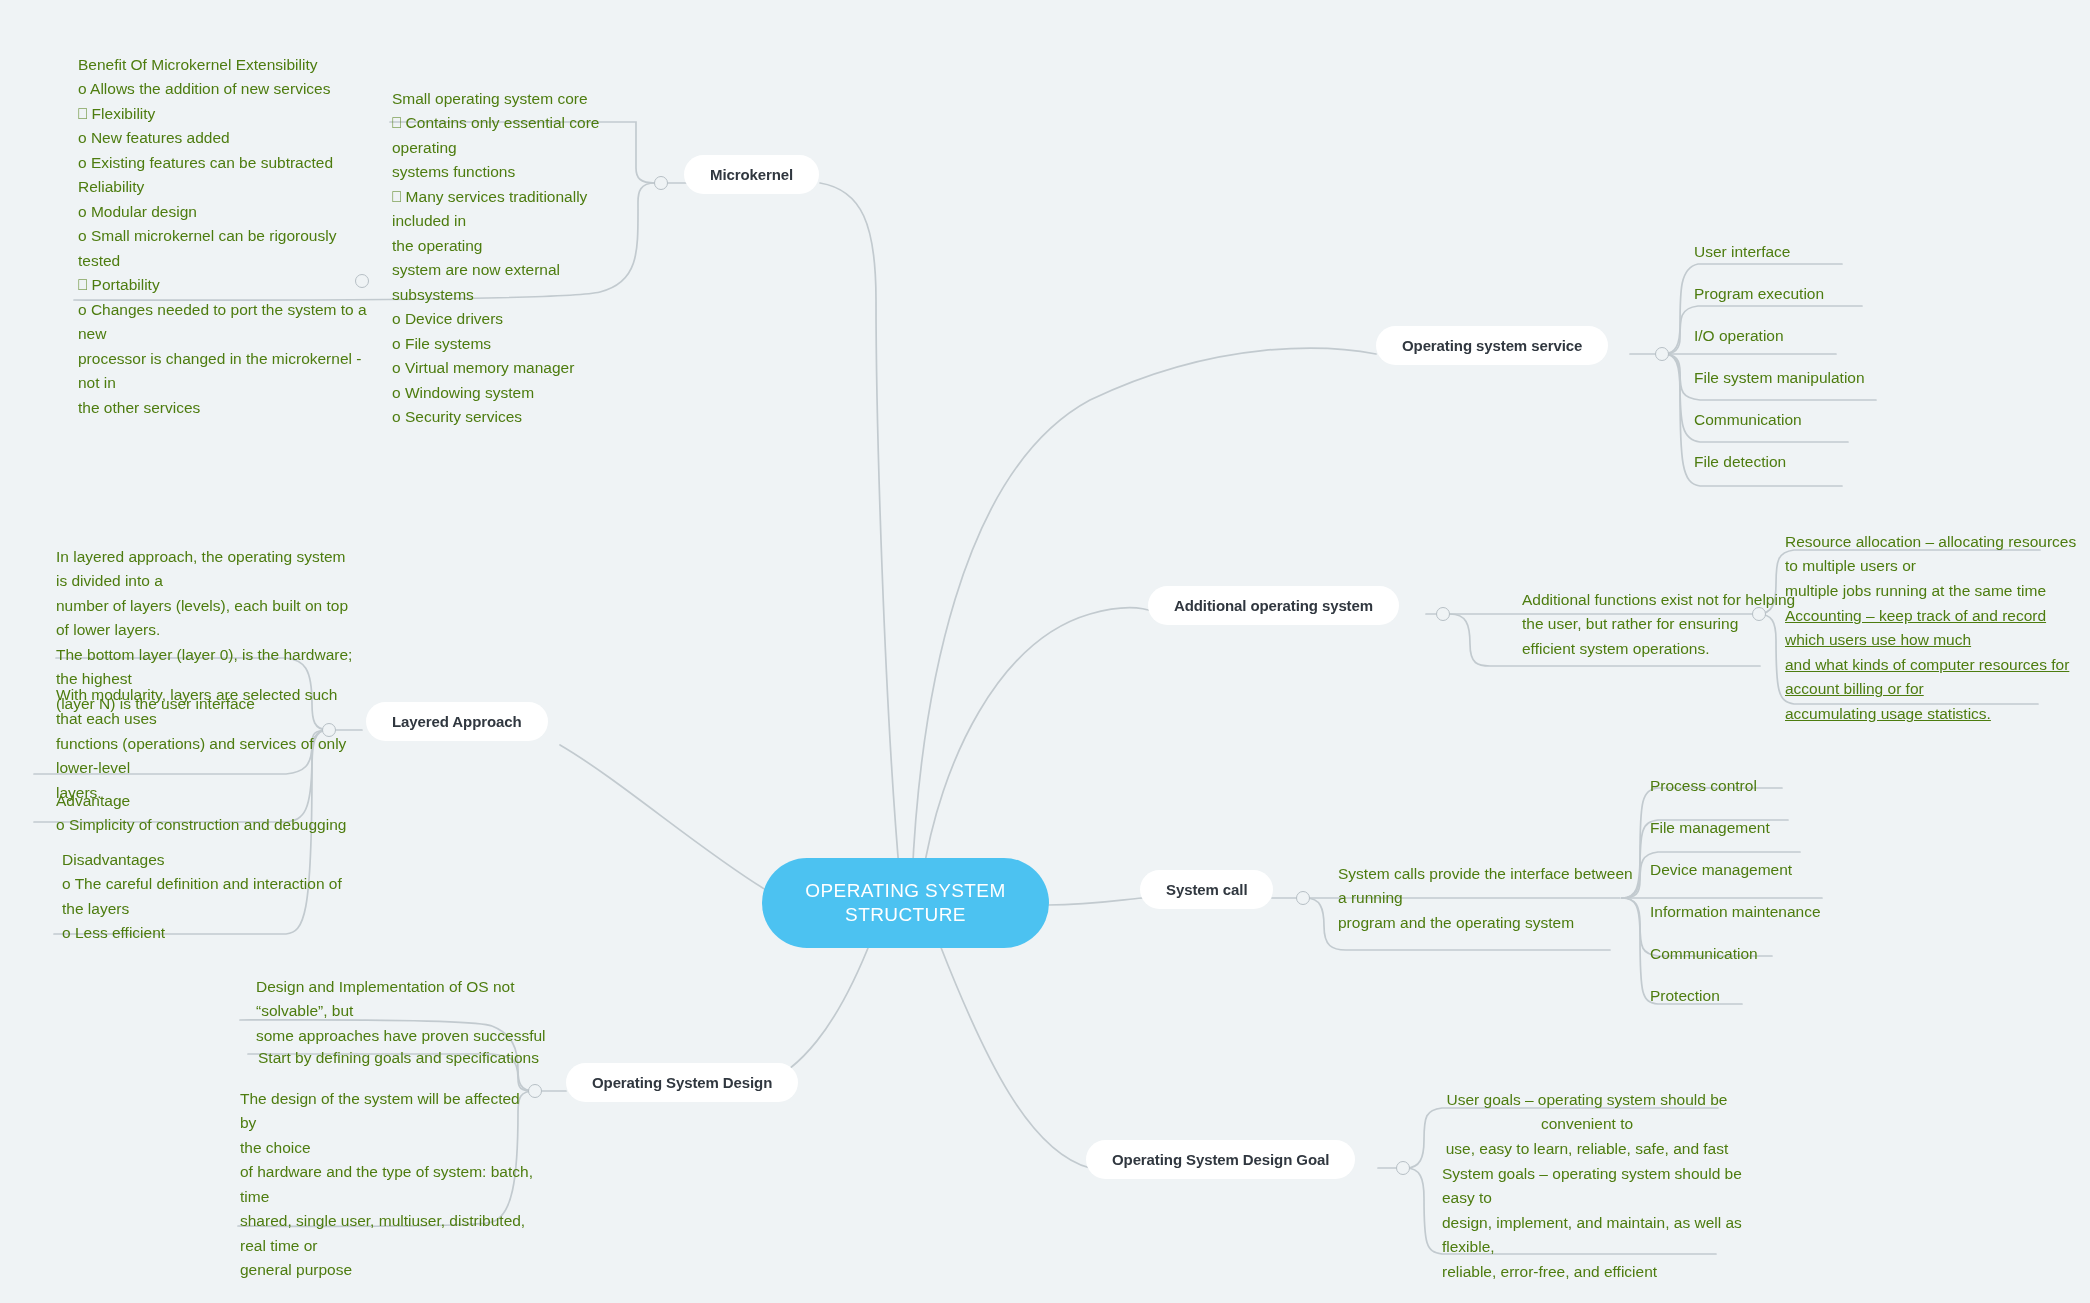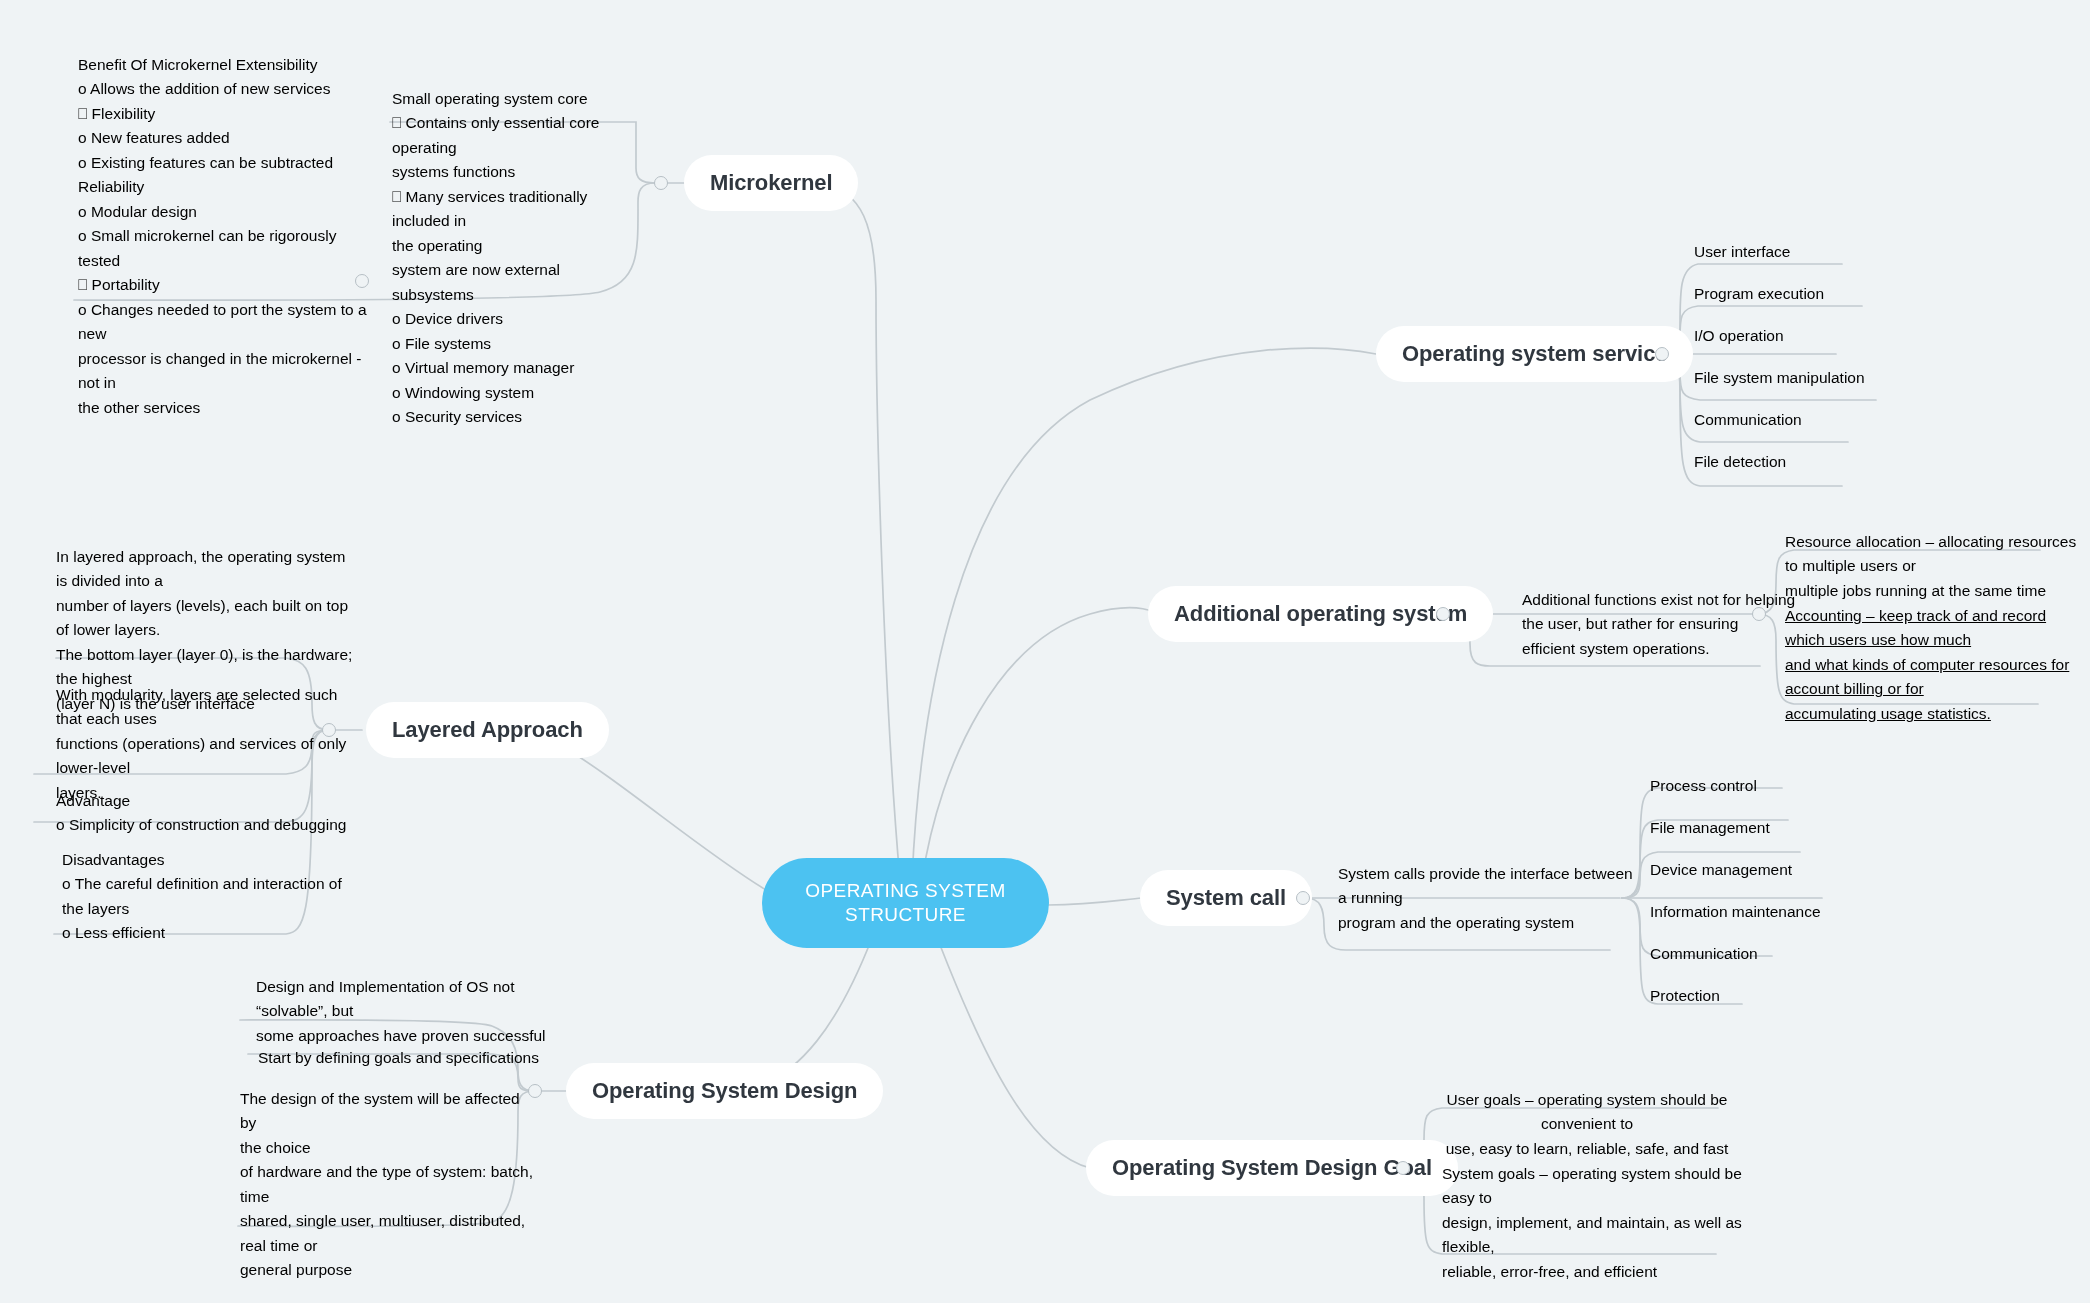--- a/index.html
+++ b/index.html
@@ -41,27 +41,27 @@
     font-weight: normal;
     letter-spacing: 0.4px;
     text-align: center;
     line-height: 1.28;
     font-size: 19px;
     border-radius: 46px;
     white-space: normal;
     padding: 0 18px;
   }
   .node.branch {
-    font-size: 22px;
+    font-size: 15px;
     padding: 0 26px;
-    height: 56px;
+    height: 39px;
   }
   .leaf {
     position: absolute;
-    color: #000000;
+    color: #4d7c0f;
     font-size: 15.5px;
     line-height: 1.58;
     white-space: pre-line;
     box-sizing: border-box;
   }
   .dot {
     position: absolute;
     width: 14px;
     height: 14px;
     border-radius: 50%;

